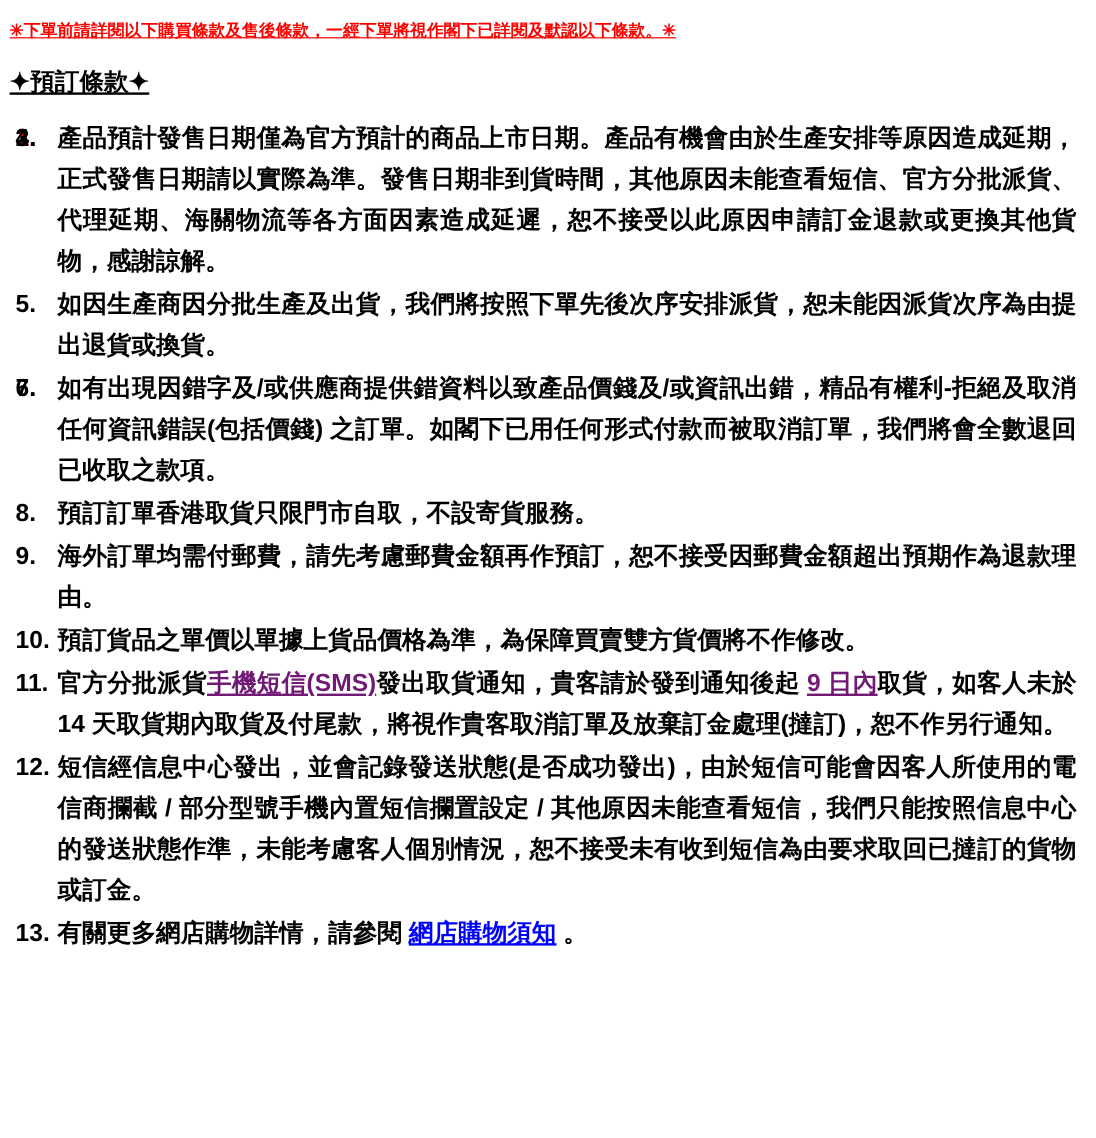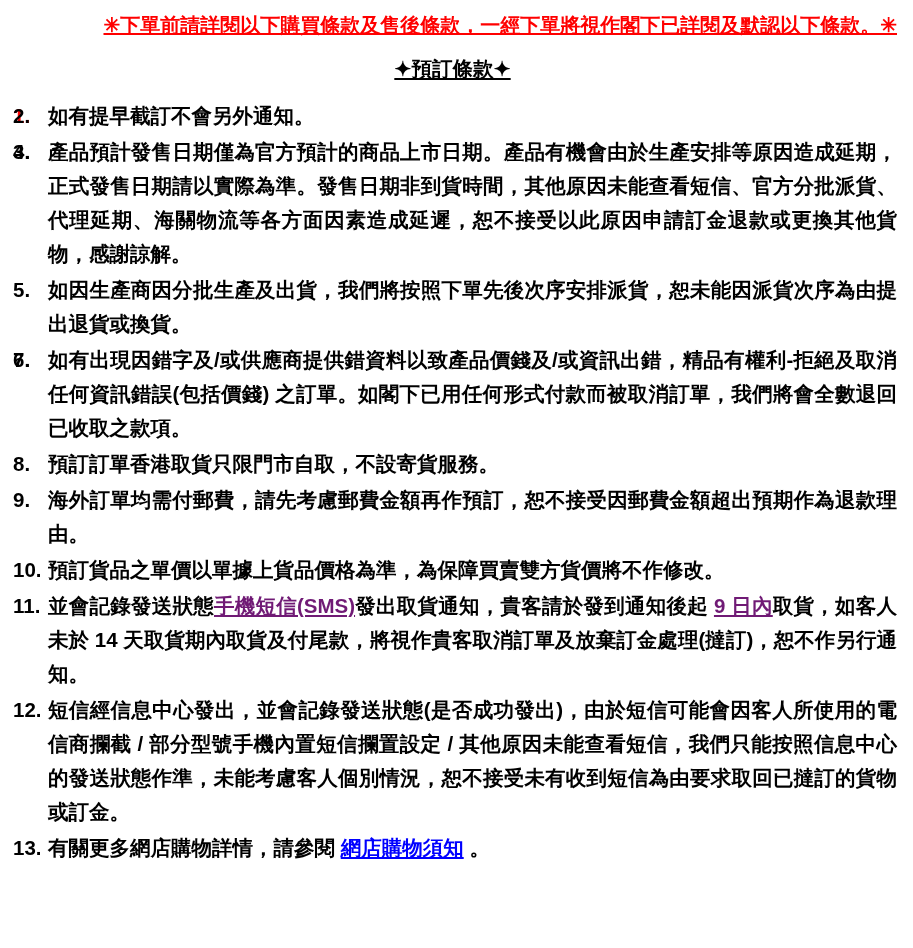--- a/index.html
+++ b/index.html
@@ -11,31 +11,29 @@
     font-family: "Liberation Sans", sans-serif;
     font-weight: 700;
     color: #000000;
     overflow: hidden;
   }
   .doc { padding: 12px 16px 0 8px; }
 
   .notice {
     color: #ff0000;
     text-decoration: underline;
-    font-size: 20px;
+    font-size: 14px;
     line-height: 27px;
     margin: 0 0 16px 0;
-    text-align: right;
   }
   .heading {
     font-size: 20.5px;
     text-decoration: underline;
     margin: 0 0 17px 0;
     line-height: 27px;
-    text-align: center;
   }
   .terms { list-style: none; margin: 0; padding: 0; }
   .term {
     position: relative;
     padding-left: 40px;
     font-size: 20.5px;
     line-height: 34px;
     margin-bottom: 2px;
     text-align: justify;
   }
@@ -47,26 +45,26 @@
 </head>
 <body>
 
 <div class="doc">
   <div class="notice">✳下單前請詳閱以下購買條款及售後條款，一經下單將視作閣下已詳閱及默認以下條款。✳</div>
 
   <div class="heading">✦預訂條款✦</div>
 
   <ol class="terms">
       <li class="term red"><span class="num">1.</span></li>
-      <li class="term"><span class="num">2.</span><span><span>如有提早截訂不會另外通知。</span></span></li>
+      <li class="term"><span class="num">2.</span></li>
       <li class="term"><span class="num">3.</span></li>
       <li class="term"><span class="num">4.</span><span><span>產品預計發售日期僅為官方預計的商品上市日期。產品有機會由於生產安排等原因造成延期，正式發售日期請以實際為準。發售日期非到貨時間，其他原因未能查看短信、官方分批派貨、代理延期、海關物流等各方面因素造成延遲，恕不接受以此原因申請訂金退款或更換其他貨物，感謝諒解。</span></span></li>
       <li class="term"><span class="num">5.</span><span><span>如因生產商因分批生產及出貨，我們將按照下單先後次序安排派貨，恕未能因派貨次序為由提出退貨或換貨。</span></span></li>
       <li class="term"><span class="num">6.</span></li>
       <li class="term"><span class="num">7.</span><span><span>如有出現因錯字及/或供應商提供錯資料以致產品價錢及/或資訊出錯，精品有權利-拒絕及取消任何資訊錯誤(包括價錢) 之訂單。如閣下已用任何形式付款而被取消訂單，我們將會全數退回已收取之款項。</span></span></li>
       <li class="term"><span class="num">8.</span><span><span>預訂訂單香港取貨只限門市自取，不設寄貨服務。</span></span></li>
       <li class="term"><span class="num">9.</span><span><span>海外訂單均需付郵費，請先考慮郵費金額再作預訂，恕不接受因郵費金額超出預期作為退款理由。</span></span></li>
       <li class="term"><span class="num">10.</span><span><span>預訂貨品之單價以單據上貨品價格為準，為保障買賣雙方貨價將不作修改。</span></span></li>
-      <li class="term"><span class="num">11.</span><span><span>並會記錄發送狀態</span><span class="hl">手機短信(SMS)</span><span>發出取貨通知，貴客請於發到通知後起 </span><span class="hl">9 日內</span><span>取貨，如客人未於 14 天取貨期內取貨及付尾款，將視作貴客取消訂單及放棄訂金處理(撻訂)，恕不作另行通知。</span></span></li>
+      <li class="term"><span class="num">11.</span><span><span>官方分批派貨</span><span class="hl">手機短信(SMS)</span><span>發出取貨通知，貴客請於發到通知後起 </span><span class="hl">9 日內</span><span>取貨，如客人未於 14 天取貨期內取貨及付尾款，將視作貴客取消訂單及放棄訂金處理(撻訂)，恕不作另行通知。</span></span></li>
       <li class="term"><span class="num">12.</span><span><span>短信經信息中心發出，並會記錄發送狀態(是否成功發出)，由於短信可能會因客人所使用的電信商攔截 / 部分型號手機內置短信攔置設定 / 其他原因未能查看短信，我們只能按照信息中心的發送狀態作準，未能考慮客人個別情況，恕不接受未有收到短信為由要求取回已撻訂的貨物或訂金。</span></span></li>
       <li class="term"><span class="num">13.</span><span><span>有關更多網店購物詳情，請參閱 </span><a href="#" class="link">網店購物須知</a><span> 。</span></span></li>
     </ol>
 </div>
 
 </body></html>

